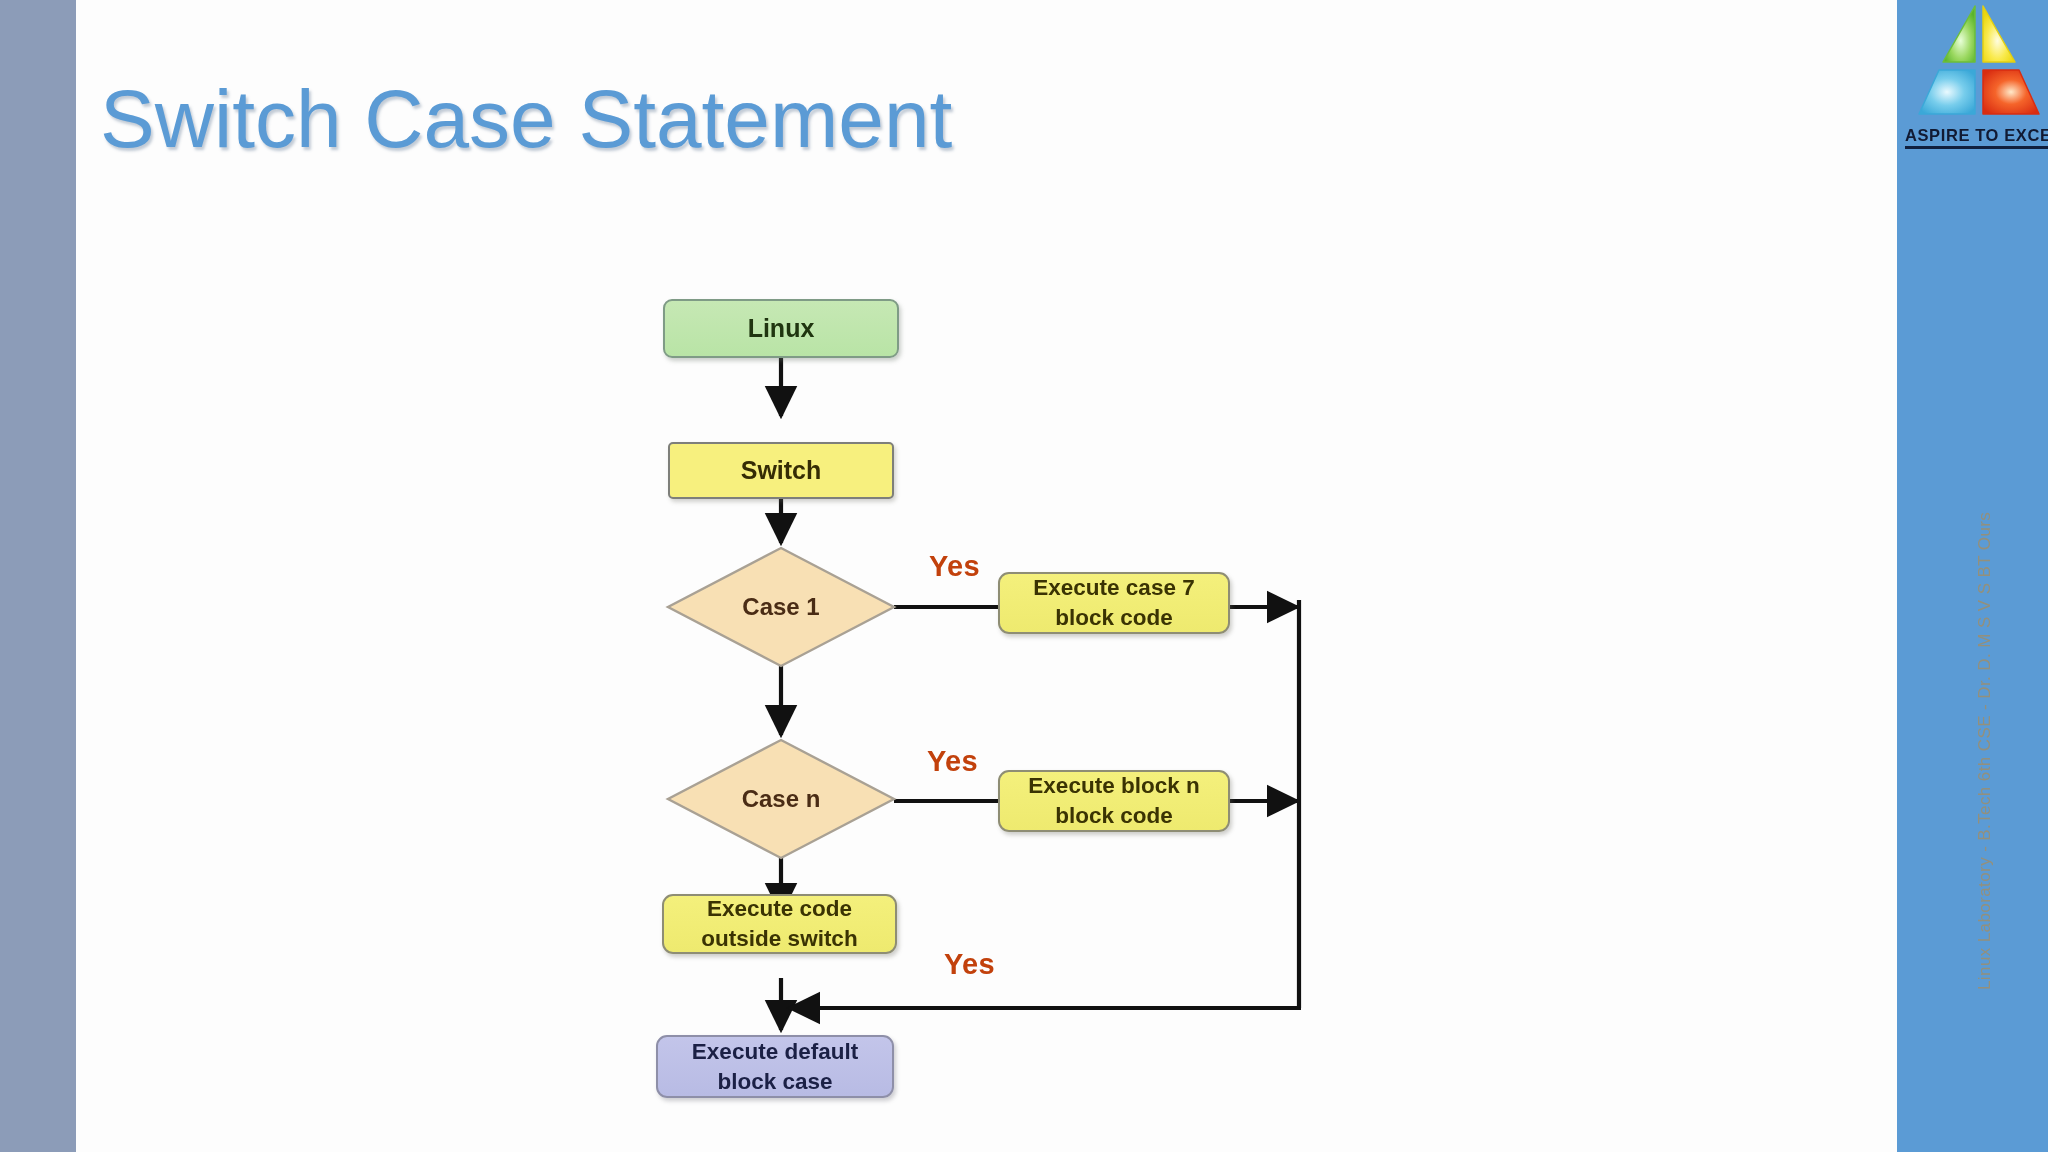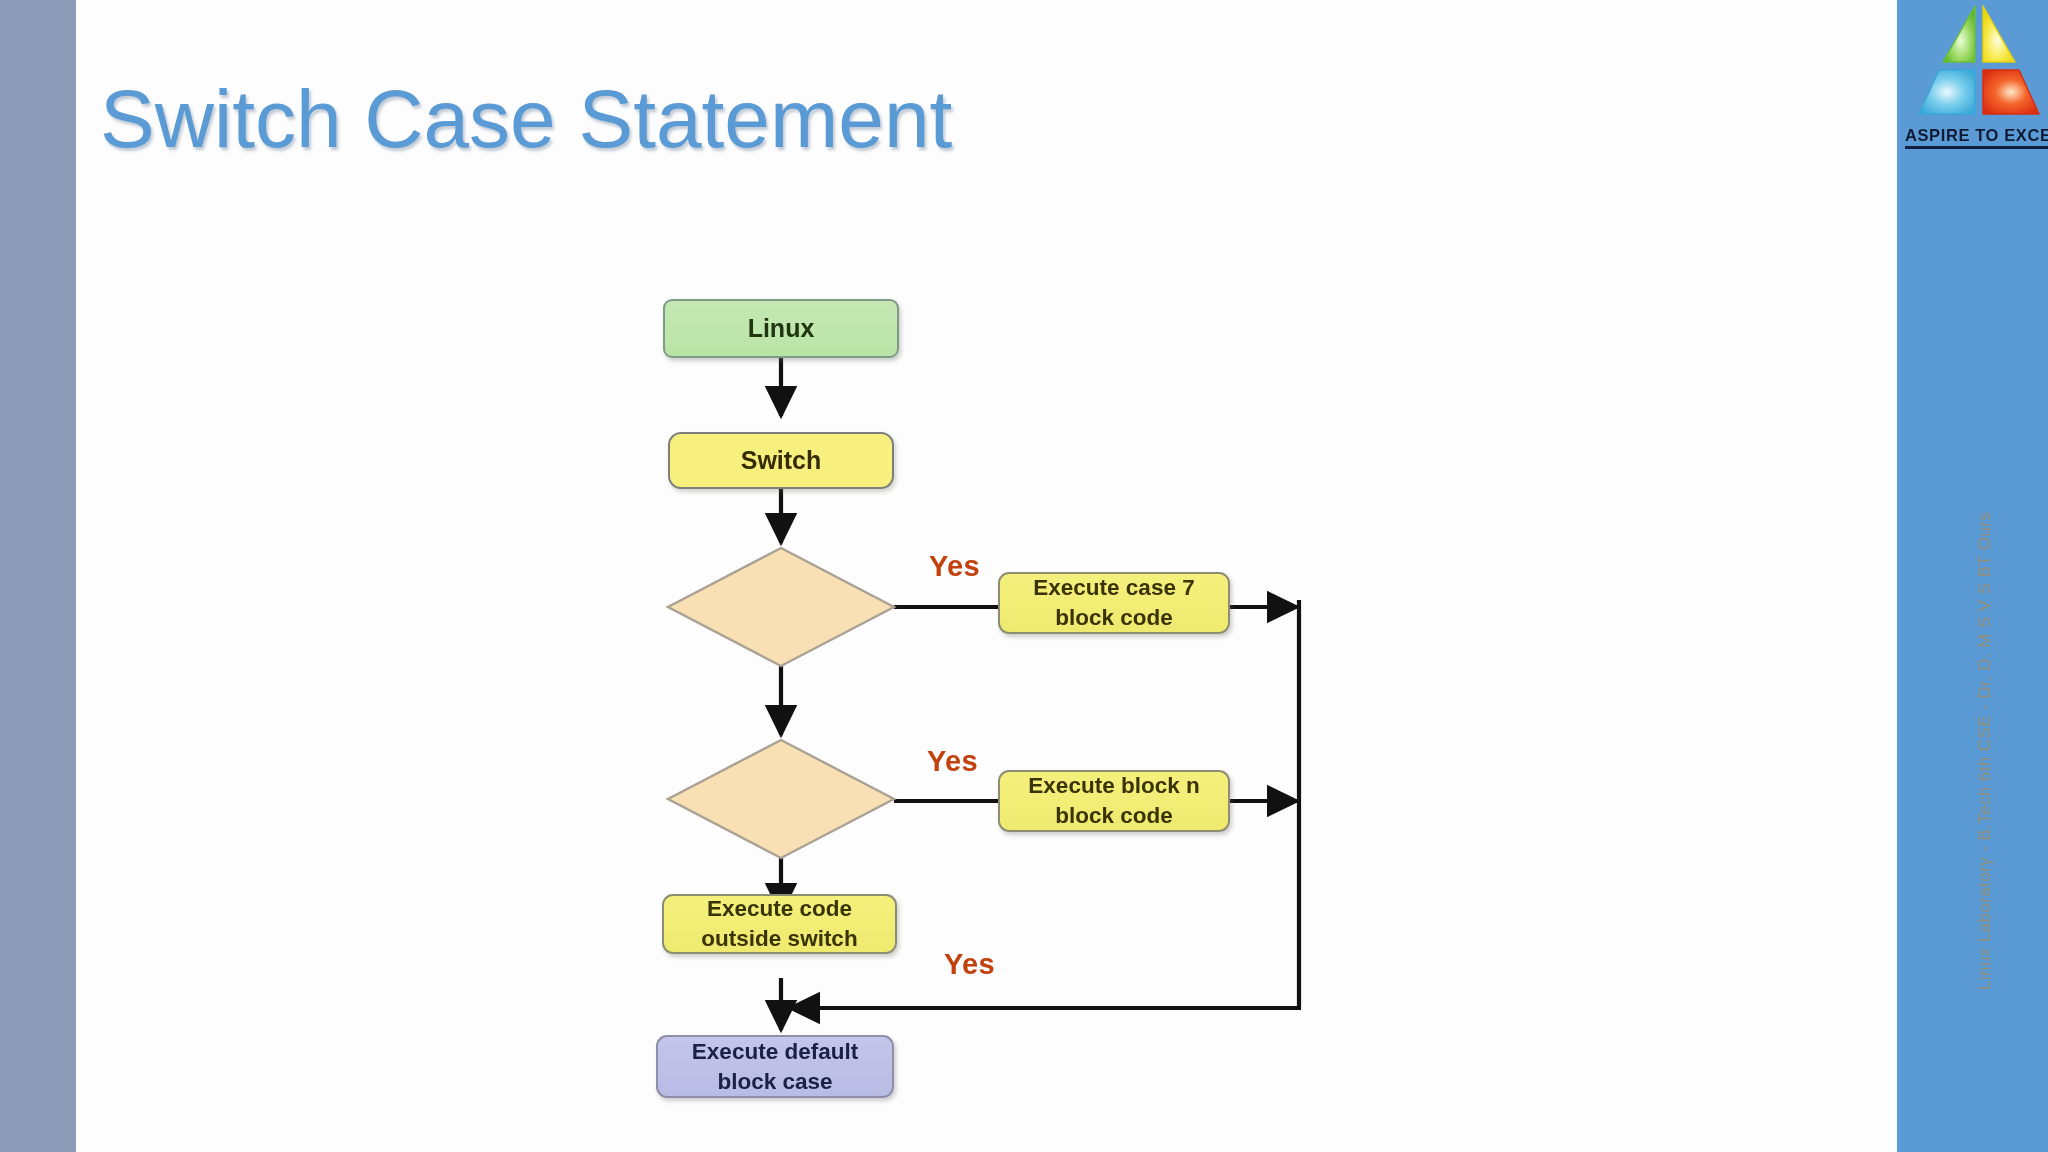--- a/index.html
+++ b/index.html
@@ -104,24 +104,24 @@
   .n-start {
     left: 663px; top: 299px; width: 236px; height: 59px;
     background: linear-gradient(180deg,#c6e8b4 0%, #b9e4a6 100%);
     border: 2px solid #7f9b86;
     border-radius: 9px;
     color: #203510;
     font-size: 25px;
     box-shadow: 2px 3px 4px rgba(110,120,110,.35);
   }
   .n-switch {
-    left: 668px; top: 432px; width: 226px; height: 57px;
+    left: 668px; top: 442px; width: 226px; height: 57px;
     background: #f7f07e;
     border: 2px solid #7e7f7a;
-    border-radius: 13px;
+    border-radius: 5px;
     color: #352c05;
     font-size: 25px;
     box-shadow: 2px 3px 4px rgba(110,110,100,.30);
   }
 
   .diamond-label {
     position: absolute;
     display: flex; align-items: center; justify-content: center;
     font-family: "Liberation Sans", sans-serif;
     font-weight: bold;
@@ -251,20 +251,22 @@
 
       <g stroke="#a9a194" stroke-width="2.4">
         <polygon points="781,548 894,607 781,666 668,607" fill="#f8e0b4"></polygon>
         <polygon points="781,740 894,799 781,858 668,799" fill="#f8e0b4"></polygon>
       </g>
     </svg>
 
     <div class="node n-start">Linux</div>
     <div class="node n-switch">Switch</div>
 
+    <div class="diamond-label" style="left:668px;top:548px;width:226px;height:118px;">Case 1</div>
+    <div class="diamond-label" style="left:668px;top:740px;width:226px;height:118px;">Case n</div>
 
     <div class="node n-exec n-exec-1">Execute case 7
 block code</div>
     <div class="node n-exec n-exec-n">Execute block n
 block code</div>
     <div class="node n-outside">Execute code
 outside switch</div>
     <div class="node n-default">Execute default
 block case</div>
 

